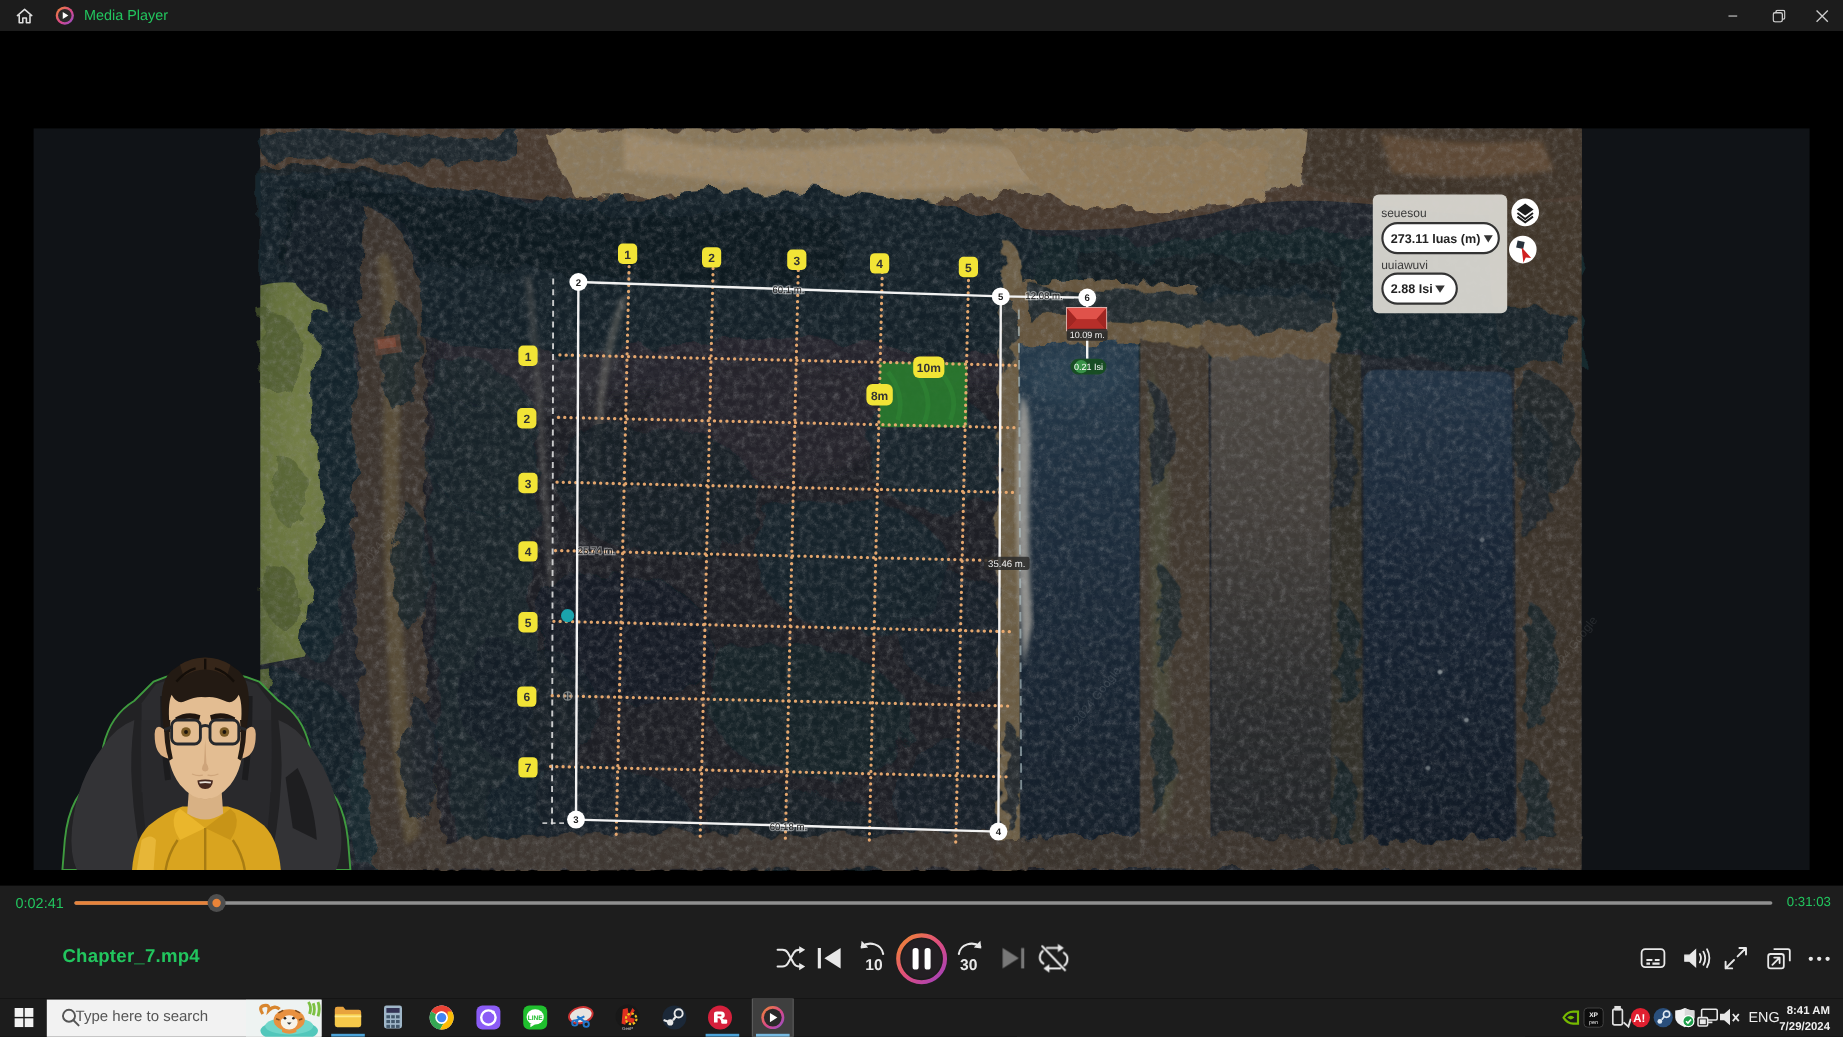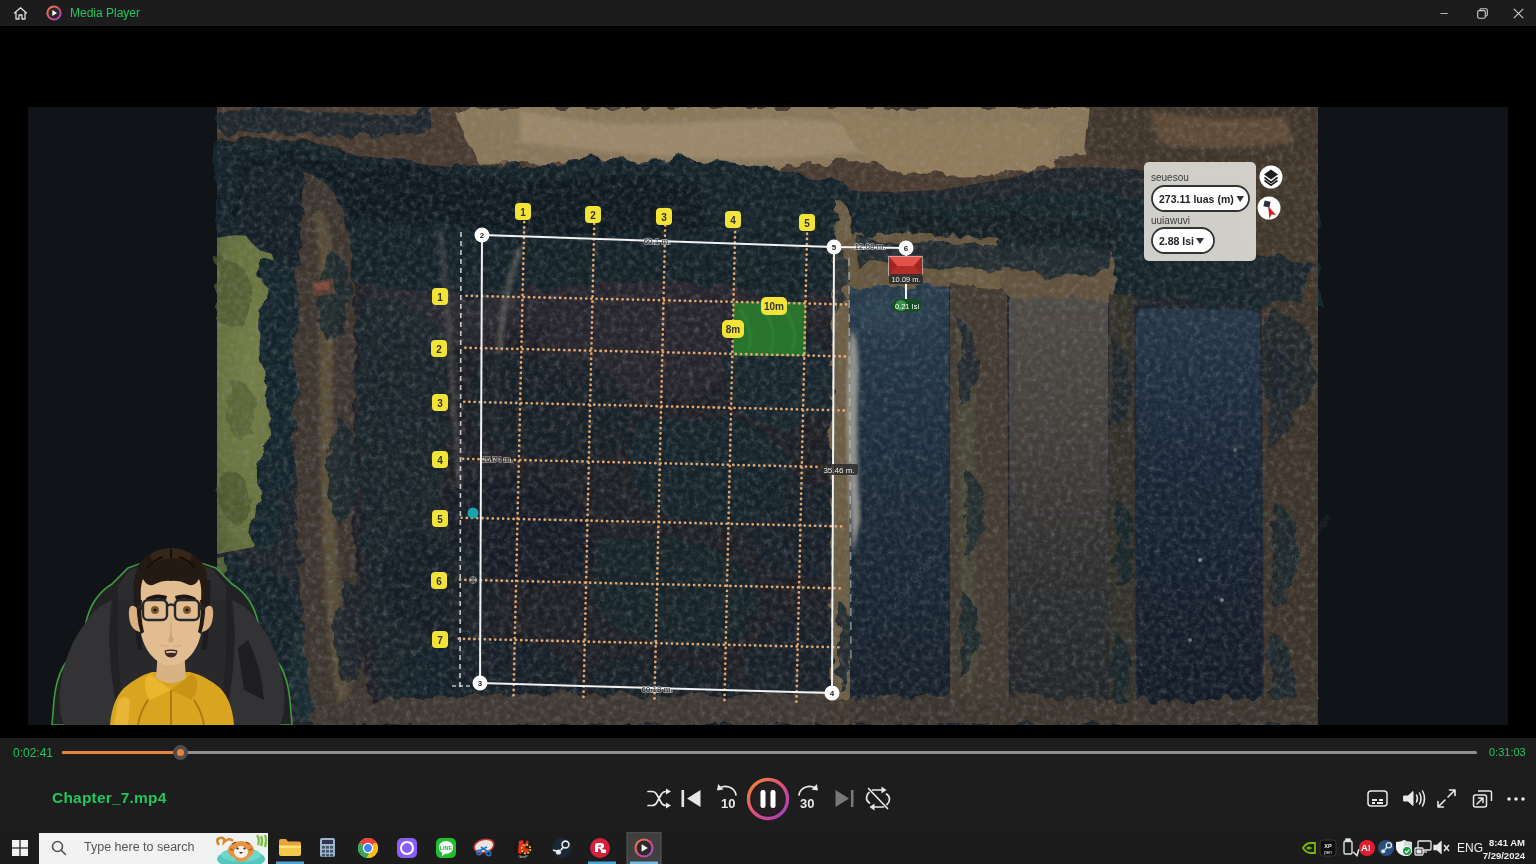--- a/index.html
+++ b/index.html
@@ -526,21 +526,21 @@
     <rect x="0" y="0" width="7.4" height="7.4" fill="#f2f2f2"></rect>
     <rect x="8.6" y="0" width="7.4" height="7.4" fill="#f2f2f2"></rect>
     <rect x="0" y="8.6" width="7.4" height="7.4" fill="#f2f2f2"></rect>
     <rect x="8.6" y="8.6" width="7.4" height="7.4" fill="#f2f2f2"></rect>
   </svg>
   <div class="abs" style="left:39px;top:1px;width:229px;height:31px;background:#f2f2f2;"></div>
   <svg class="abs" style="left:50px;top:7px" width="18" height="18" viewBox="0 0 18 18">
     <circle cx="7.5" cy="7.5" r="5" fill="none" stroke="#555" stroke-width="1.6"></circle>
     <path d="M11.2 11.2 L15.5 15.5" stroke="#555" stroke-width="1.6" stroke-linecap="round"></path>
   </svg>
-  <div class="abs" style="left:84px;top:8px;font-size:12.5px;color:#555;">Type here to search</div>
+  <div class="abs" style="left:63px;top:8px;font-size:12.5px;color:#555;">Type here to search</div>
 
   <svg class="abs" style="left:205px;top:1px" width="63" height="31" viewBox="0 0 63 31">
     <rect x="0" y="0" width="63" height="31" fill="#eef3f2"></rect>
     <ellipse cx="36" cy="26" rx="24" ry="9" fill="#52c7bb"></ellipse>
     <ellipse cx="36" cy="22" rx="20" ry="7" fill="#6fd6c9"></ellipse>
     <path d="M52 2 Q55 6 53 12 M56 3 Q58 8 56 13 M60 2 Q62 7 60 14" stroke="#7cc043" stroke-width="2.4" fill="none"></path>
     <path d="M14 12 Q10 6 15 5 Q20 4 19 9 Q24 4 28 8" stroke="#d8862e" stroke-width="2.6" fill="none"></path>
     <ellipse cx="36" cy="17" rx="13" ry="9" fill="#e89140"></ellipse>
     <ellipse cx="36" cy="19" rx="7" ry="6" fill="#f7f3ea"></ellipse>
     <circle cx="30" cy="13" r="2.8" fill="#e89140"></circle>

